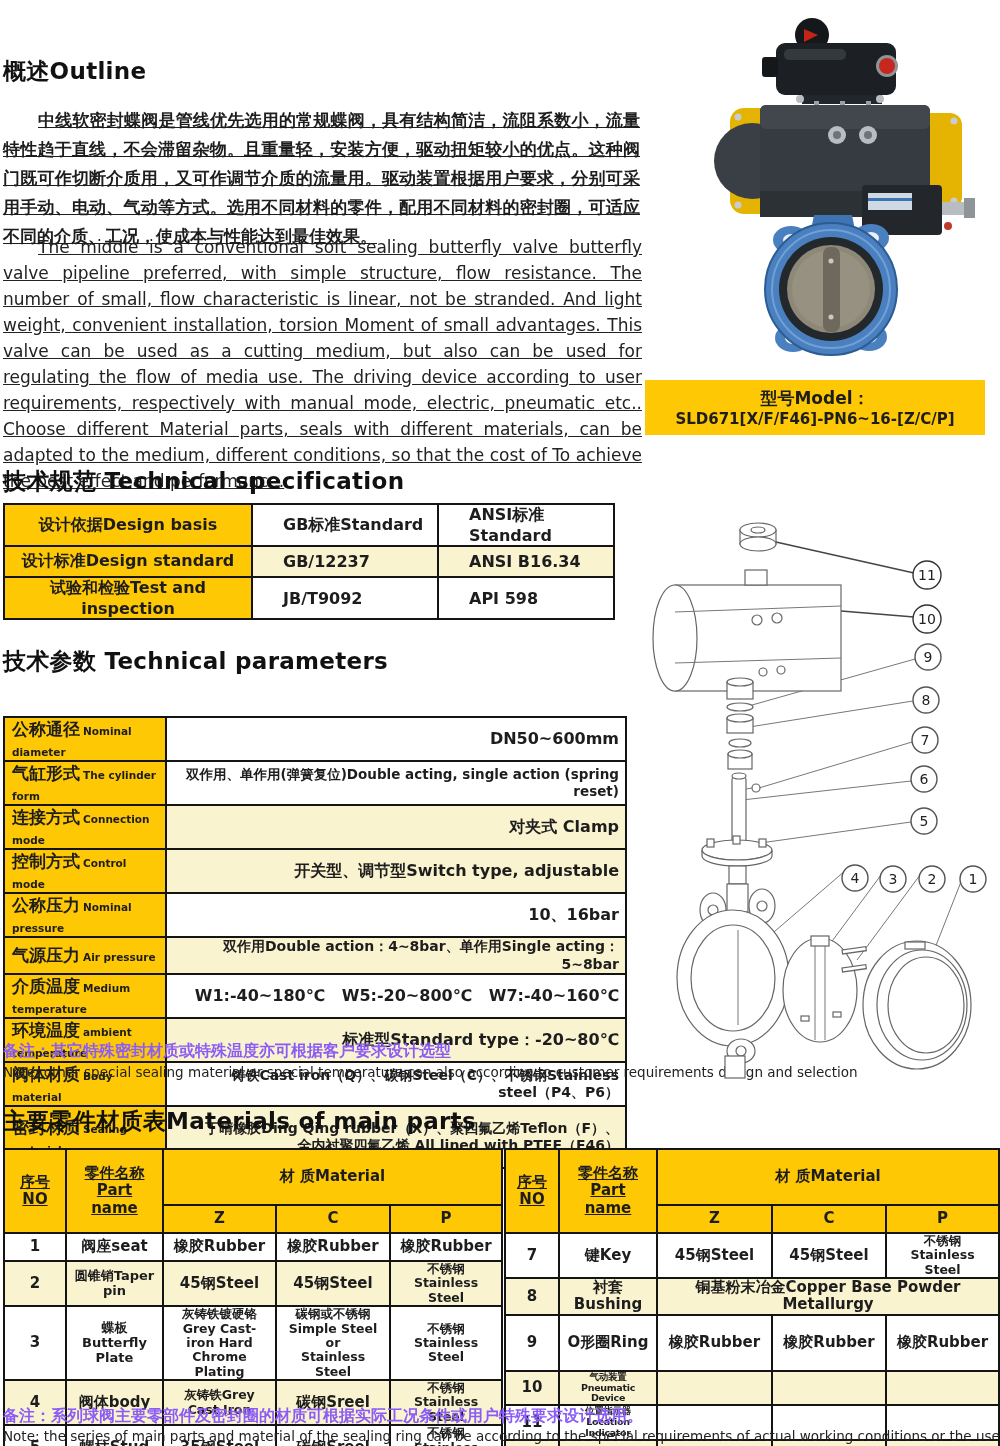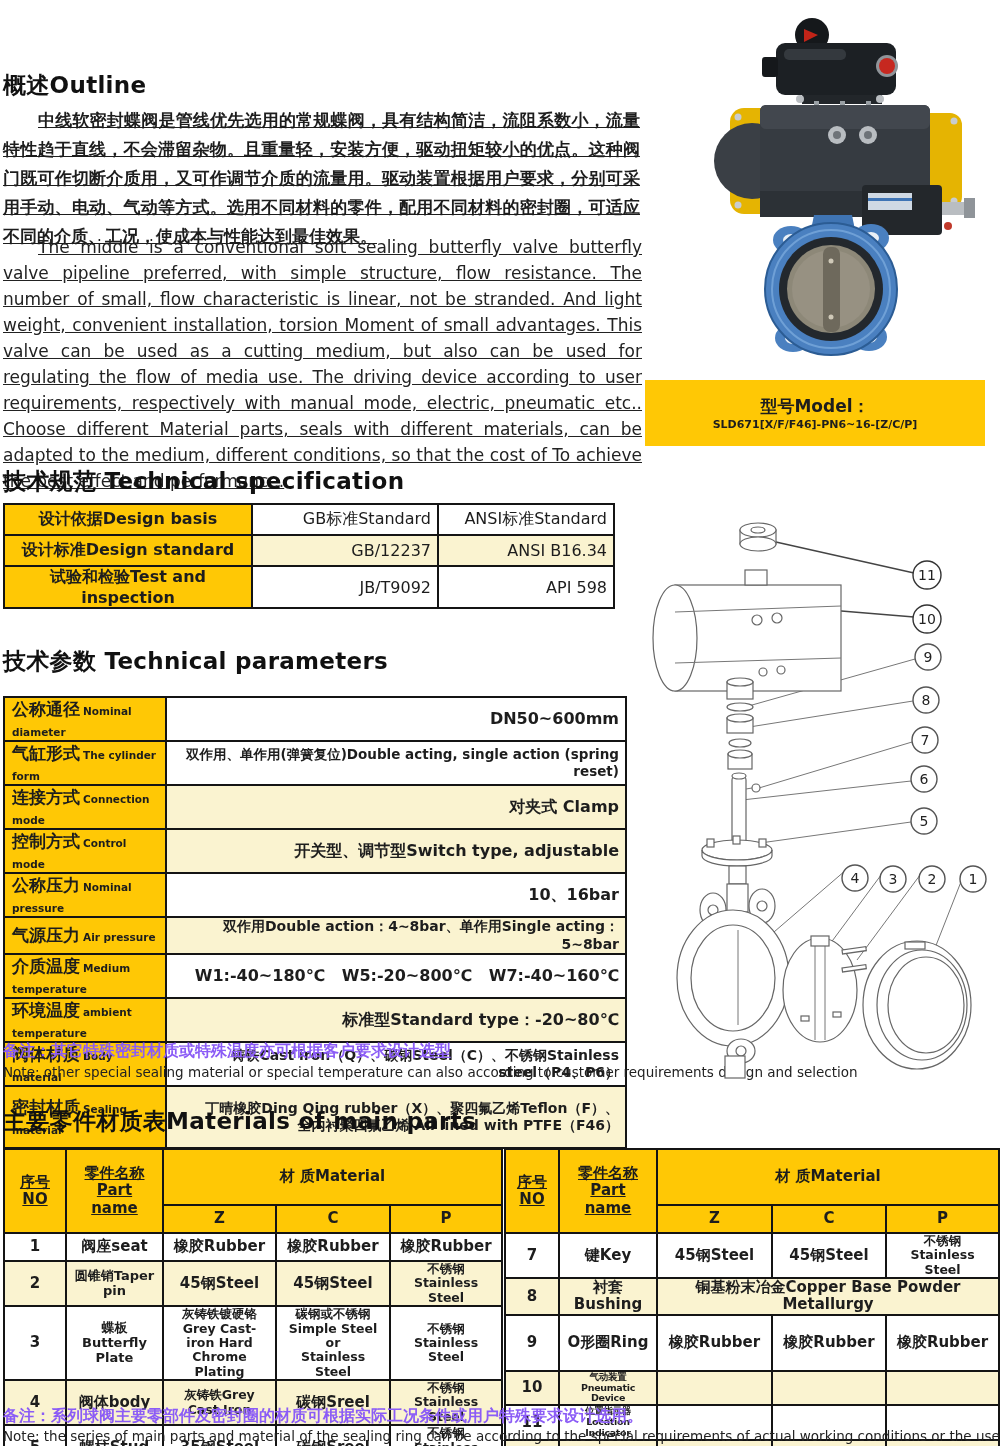--- a/index.html
+++ b/index.html
@@ -8,49 +8,49 @@
   .abs{position:absolute;}
   .sec-h{font-size:23px;font-weight:bold;color:#111;letter-spacing:0.3px;white-space:nowrap;}
   .para{font-size:17px;text-align:justify;text-indent:35px;text-decoration:underline;}
   .para.zh{font-weight:600;line-height:29px;}
   .para.en{font-weight:400;line-height:26px;color:#222;}
   table{border-collapse:collapse;table-layout:fixed;}
   td{border:2px solid #141414;padding:0 6px;overflow:hidden;}
   .ycell{background:#FFC805;font-weight:bold;text-align:center;}
   .cream{background:#FAF3D0;}
   .spec-t td{height:29px;font-size:16px;}
-  .spec-t .val{font-weight:400;padding-left:18px;text-align:right;}
+  .spec-t .val{font-weight:700;padding-left:30px;}
   .par-t .lab{background:#FFC805;text-align:left;padding-left:7px;}
   .par-t .lab .zh{font-size:17px;font-weight:bold;}
   .par-t .lab .en{font-size:10.5px;font-weight:bold;margin-left:3px;}
   .par-t .val{font-size:16px;font-weight:600;padding-left:12px;white-space:pre-wrap;line-height:1.25;text-align:right;}
   .par-t .val.f14{font-size:14px;padding-left:27px;}
   .par-t .val.f13{font-size:13.5px;}
   .note-zh{font-size:16px;font-weight:bold;color:#8b5cf6;white-space:nowrap;}
   .note-en{font-size:13.5px;color:#222;white-space:nowrap;}
   .mat-t td{text-align:center;font-weight:600;font-size:15px;line-height:1.15;}
   .mat-t .hd2{white-space:pre-line;font-size:15px;text-decoration:underline;}
   .mat-t .pre{white-space:pre-line;}
   .sm{font-size:12.5px !important;}
   .xs{font-size:9.5px !important;letter-spacing:-0.3px;}
   .md{font-size:13px !important;}
   .model-box{background:#FFC805;text-align:center;display:flex;flex-direction:column;justify-content:center;}
   .model-box .l1{font-size:17px;font-weight:bold;}
-  .model-box .l2{font-size:11px;font-weight:600;}
+  .model-box .l2{font-size:15px;font-weight:600;}
   svg .ln{stroke:#777;stroke-width:1;fill:none;}
   svg .shape{stroke:#666;stroke-width:1.2;fill:#ffffff;}
   svg .callout{stroke:#555;stroke-width:1.4;fill:#fff;}
   svg .cnum{font-size:14px;font-weight:500;fill:#222;text-anchor:middle;}
 </style>
 </head>
 <body>
 
 <div class="page">
 
-  <div class="abs sec-h" style="left:3px;top:70px;">概述Outline</div>
+  <div class="abs sec-h" style="left:3px;top:56px;">概述Outline</div>
   <div class="abs para zh" style="left:3px;top:106px;width:637px;">中线软密封蝶阀是管线优先选用的常规蝶阀，具有结构简洁，流阻系数小，流量特性趋于直线，不会滞留杂物。且重量轻，安装方便，驱动扭矩较小的优点。这种阀门既可作切断介质用，又可作调节介质的流量用。驱动装置根据用户要求，分别可采用手动、电动、气动等方式。选用不同材料的零件，配用不同材料的密封圈，可适应不同的介质、工况，使成本与性能达到最佳效果。</div>
   <div class="abs para en" style="left:3px;top:234px;width:639px;">The middle is a conventional soft sealing butterfly valve butterfly valve pipeline preferred, with simple structure, flow resistance. The number of small, flow characteristic is linear, not be stranded. And light weight, convenient installation, torsion Moment of small advantages. This valve can be used as a cutting medium, but also can be used for regulating the flow of media use. The driving device according to user requirements, respectively with manual mode, electric, pneumatic etc.. Choose different Material parts, seals with different materials, can be adapted to the medium, different conditions, so that the cost of To achieve the best effect and performance.</div>
 
   <svg class="abs" style="left:690px;top:5px;" width="305" height="372" viewBox="0 0 305 372">
 
     <g>
       <circle cx="122" cy="30" r="17" fill="#15181B"></circle>
       <path d="M114 24 l14 6 -14 7 z" fill="#C22418"></path>
       <rect x="86" y="38" width="120" height="52" rx="9" fill="#1C2024"></rect>
       <rect x="94" y="44" width="62" height="11" rx="5" fill="#34393E"></rect>
@@ -106,21 +106,21 @@
       <circle cx="141" cy="284" r="59" fill="none" stroke="#6FA0D6" stroke-width="2"></circle>
       <circle cx="141" cy="284" r="52" fill="#23282D"></circle>
       <circle cx="141" cy="284" r="44" fill="#8D8878"></circle>
       <circle cx="141" cy="284" r="39" fill="#979182"></circle>
       <rect x="133" y="242" width="17" height="85" rx="7" fill="#6E695C"></rect>
       <circle cx="141" cy="256" r="2.5" fill="#CFC9B8"></circle>
       <circle cx="141" cy="312" r="2.5" fill="#CFC9B8"></circle>
     </g>
   </svg>
 
-  <div class="abs model-box" style="left:645px;top:380px;width:340px;height:66px;">
+  <div class="abs model-box" style="left:645px;top:380px;width:340px;height:55px;">
     <div class="l1">型号Model：</div>
     <div class="l2">SLD671[X/F/F46]-PN6~16-[Z/C/P]</div>
   </div>
 
   <div class="abs sec-h" style="left:3px;top:466px;">技术规范 Technical specification</div>
   <table class="abs spec-t" style="left:3px;top:503px;width:610px;">
     <colgroup>
         <col style="width:248px">
         <col style="width:186px">
         <col style="width:176px">
@@ -138,21 +138,21 @@
     </tr>
     <tr>
       <td class="ycell">试验和检验Test and inspection</td>
       <td class="val">JB/T9092</td>
       <td class="val">API 598</td>
     </tr>
   </tbody>
     </table>
 
   <div class="abs sec-h" style="left:3px;top:646px;">技术参数 Technical parameters</div>
-  <table class="abs par-t" style="left:3px;top:696px;width:622px;">
+  <table class="abs par-t" style="left:3px;top:716px;width:622px;">
     <colgroup>
         <col style="width:162px">
         <col style="width:460px">
       </colgroup>
     <tbody>
         <tr style="height:32px">
       <td class="lab"><span class="zh">公称通径</span><span class="en">Nominal diameter</span></td>
       <td class="val">DN50~600mm</td>
     </tr>
     <tr style="height:32px">

